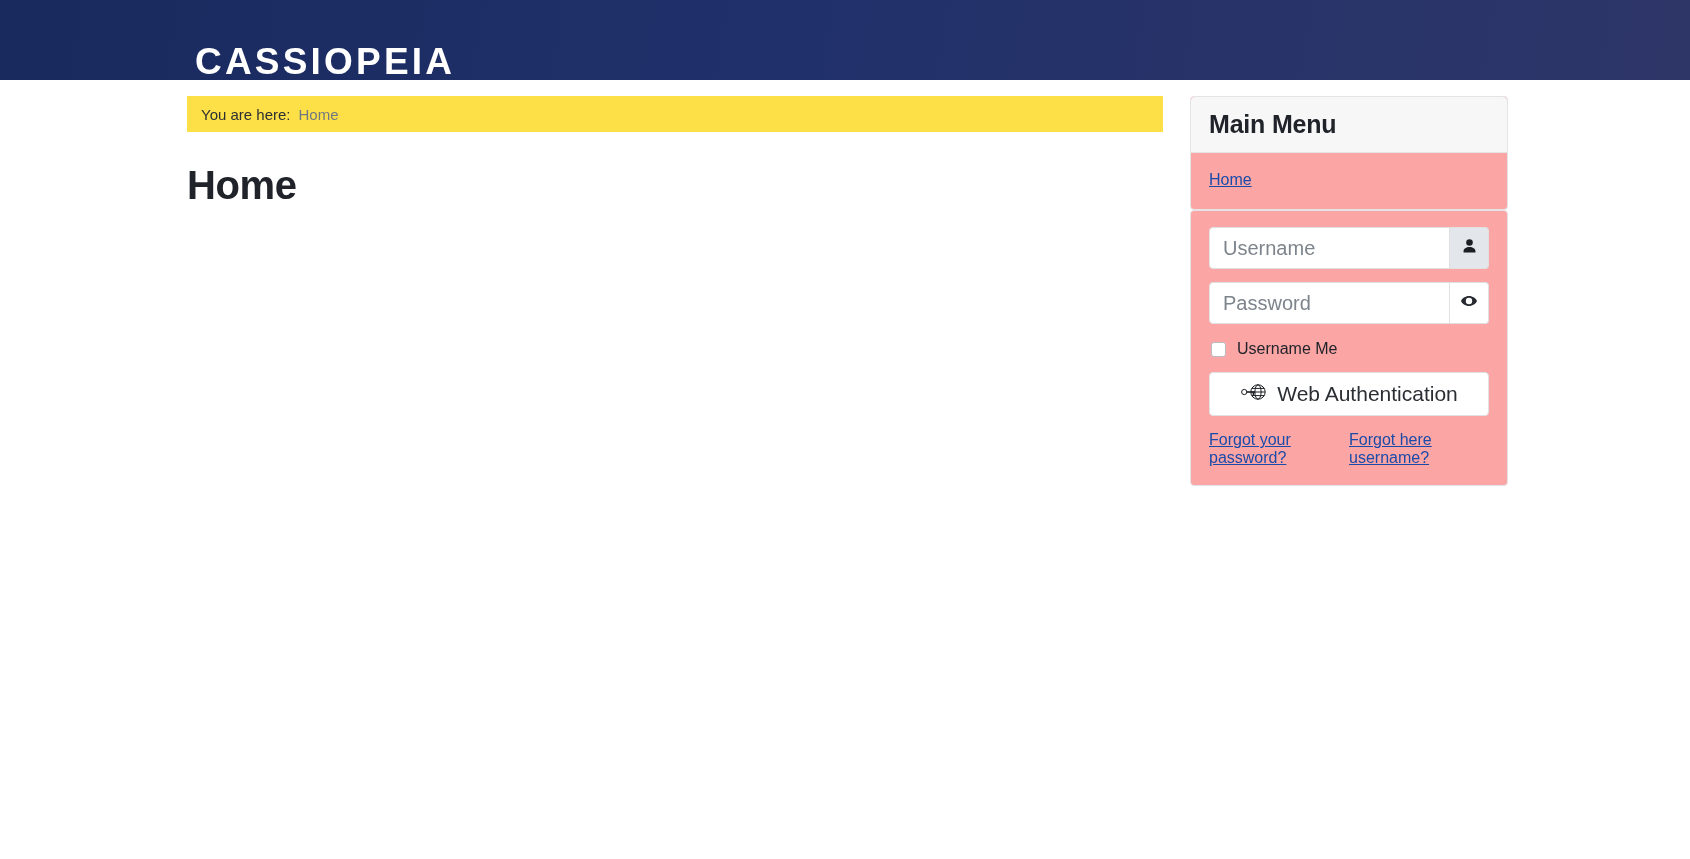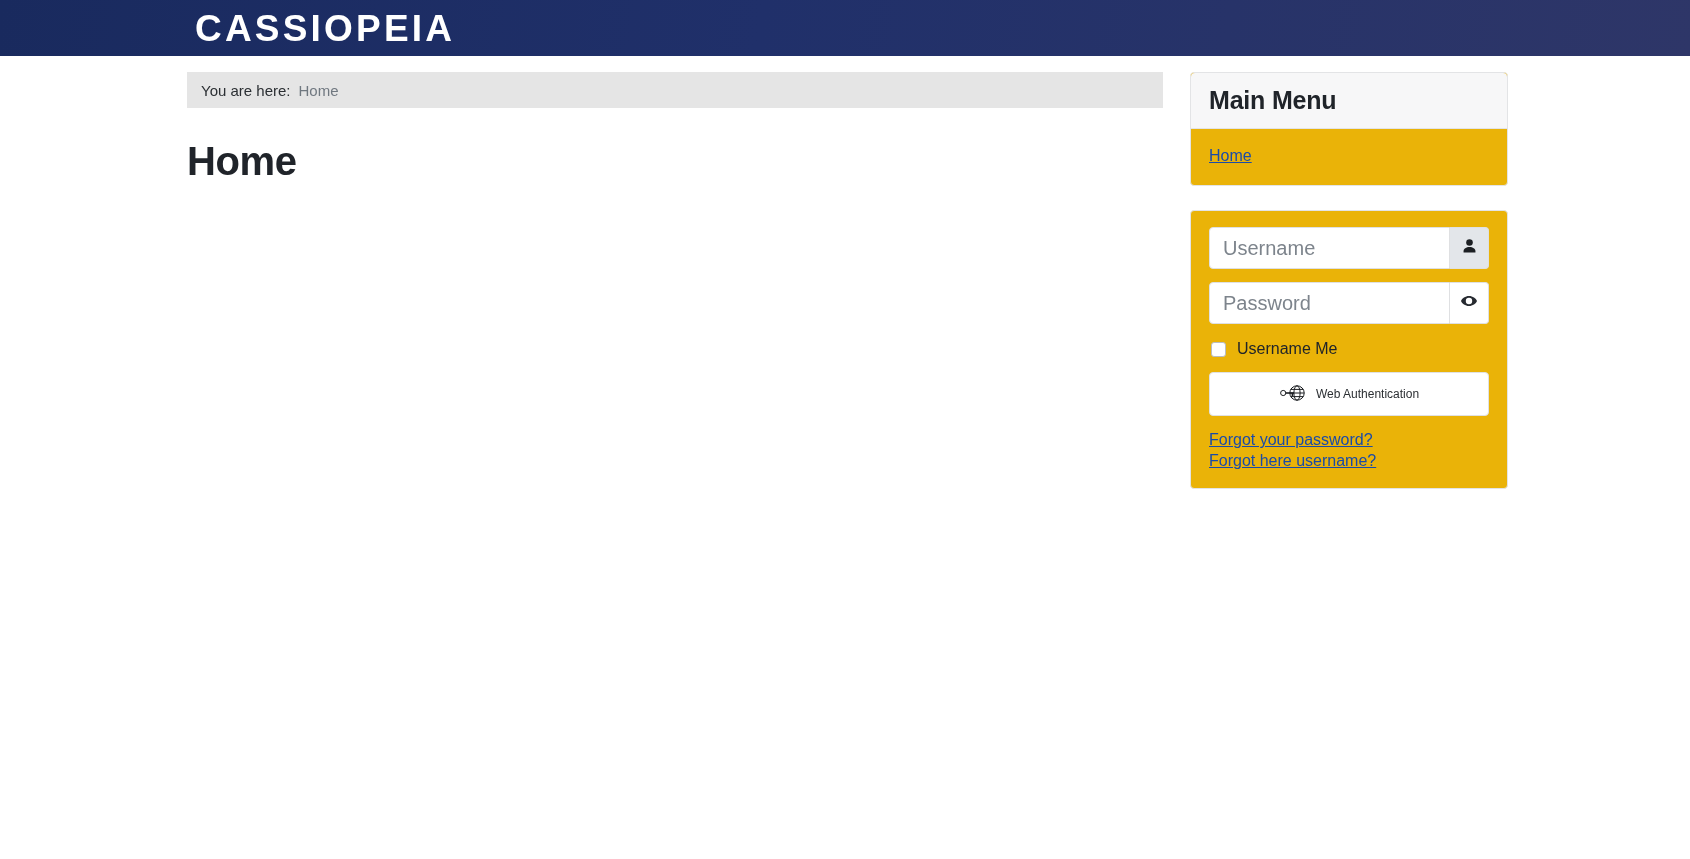--- a/index.html
+++ b/index.html
@@ -6,24 +6,24 @@
   html, body {
     margin: 0; padding: 0;
     width: 1690px; height: 859px;
     background: #ffffff;
     font-family: "Liberation Sans", sans-serif;
     -webkit-font-smoothing: antialiased;
   }
 
   
   .site-header {
-    height: 56px;
+    height: 80px;
     background: linear-gradient(100deg, #192a5e 0%, #20306a 45%, #2e3668 100%);
     display: flex;
-    align-items: center;
+    align-items: flex-end;
   }
   .brand {
     margin-left: 195px;
     color: #ffffff;
     font-size: 37px;
     font-weight: bold;
     letter-spacing: 3.2px;
     line-height: 1;
   }
 
@@ -37,21 +37,21 @@
     width: 976px;
     margin-left: 187px;
   }
   .side-col {
     width: 318px;
     margin-left: 27px;
   }
 
   
   .breadcrumb-bar {
-    background: #e5e5e5;
+    background: #fde047;
     height: 36px;
     display: flex;
     align-items: center;
     padding: 0 14px;
   }
   .breadcrumb-label {
     font-size: 15px;
     color: #2b2f33;
     margin-right: 8px;
   }
@@ -67,22 +67,21 @@
     color: #20242a;
     margin: 31px 0 0 0;
     line-height: 1.1;
     letter-spacing: -0.4px;
   }
 
   
   .card {
     border: 1px solid #e3e4e6;
     border-radius: 4px;
-    background: #eab308;
-    margin-bottom: 24px;
+    background: #fca5a5;
   }
   .card-header {
     background: #f7f7f8;
     border-bottom: 1px solid #e3e4e6;
     border-radius: 4px 4px 0 0;
     padding: 12px 18px;
   }
   .card-header-title {
     font-size: 25px;
     font-weight: bold;
@@ -154,38 +153,38 @@
     width: 100%;
     height: 44px;
     border: 1px solid #e0e1e3;
     border-radius: 4px;
     background: #ffffff;
     display: flex;
     align-items: center;
     justify-content: center;
     gap: 9px;
     cursor: pointer;
-    font-size: 12px;
+    font-size: 21px;
     color: #2b2f33;
     font-family: "Liberation Sans", sans-serif;
     margin-bottom: 15px;
   }
   .btn-login {
     width: 100%;
     height: 42px;
     border: none;
     border-radius: 4px;
     background: #0e2b5c;
     color: #ffffff;
     font-size: 16px;
     font-family: "Liberation Sans", sans-serif;
     cursor: pointer;
     margin-bottom: 18px;
   }
-  .forgot-links { display: flex; flex-direction: column; gap: 3px; }
+  .forgot-links { display: flex; flex-direction: row; gap: 3px; }
 </style>
 </head>
 <body>
 
 <header class="site-header">
   <div class="brand">CASSIOPEIA</div>
 </header>
 
 <div class="page">
 

